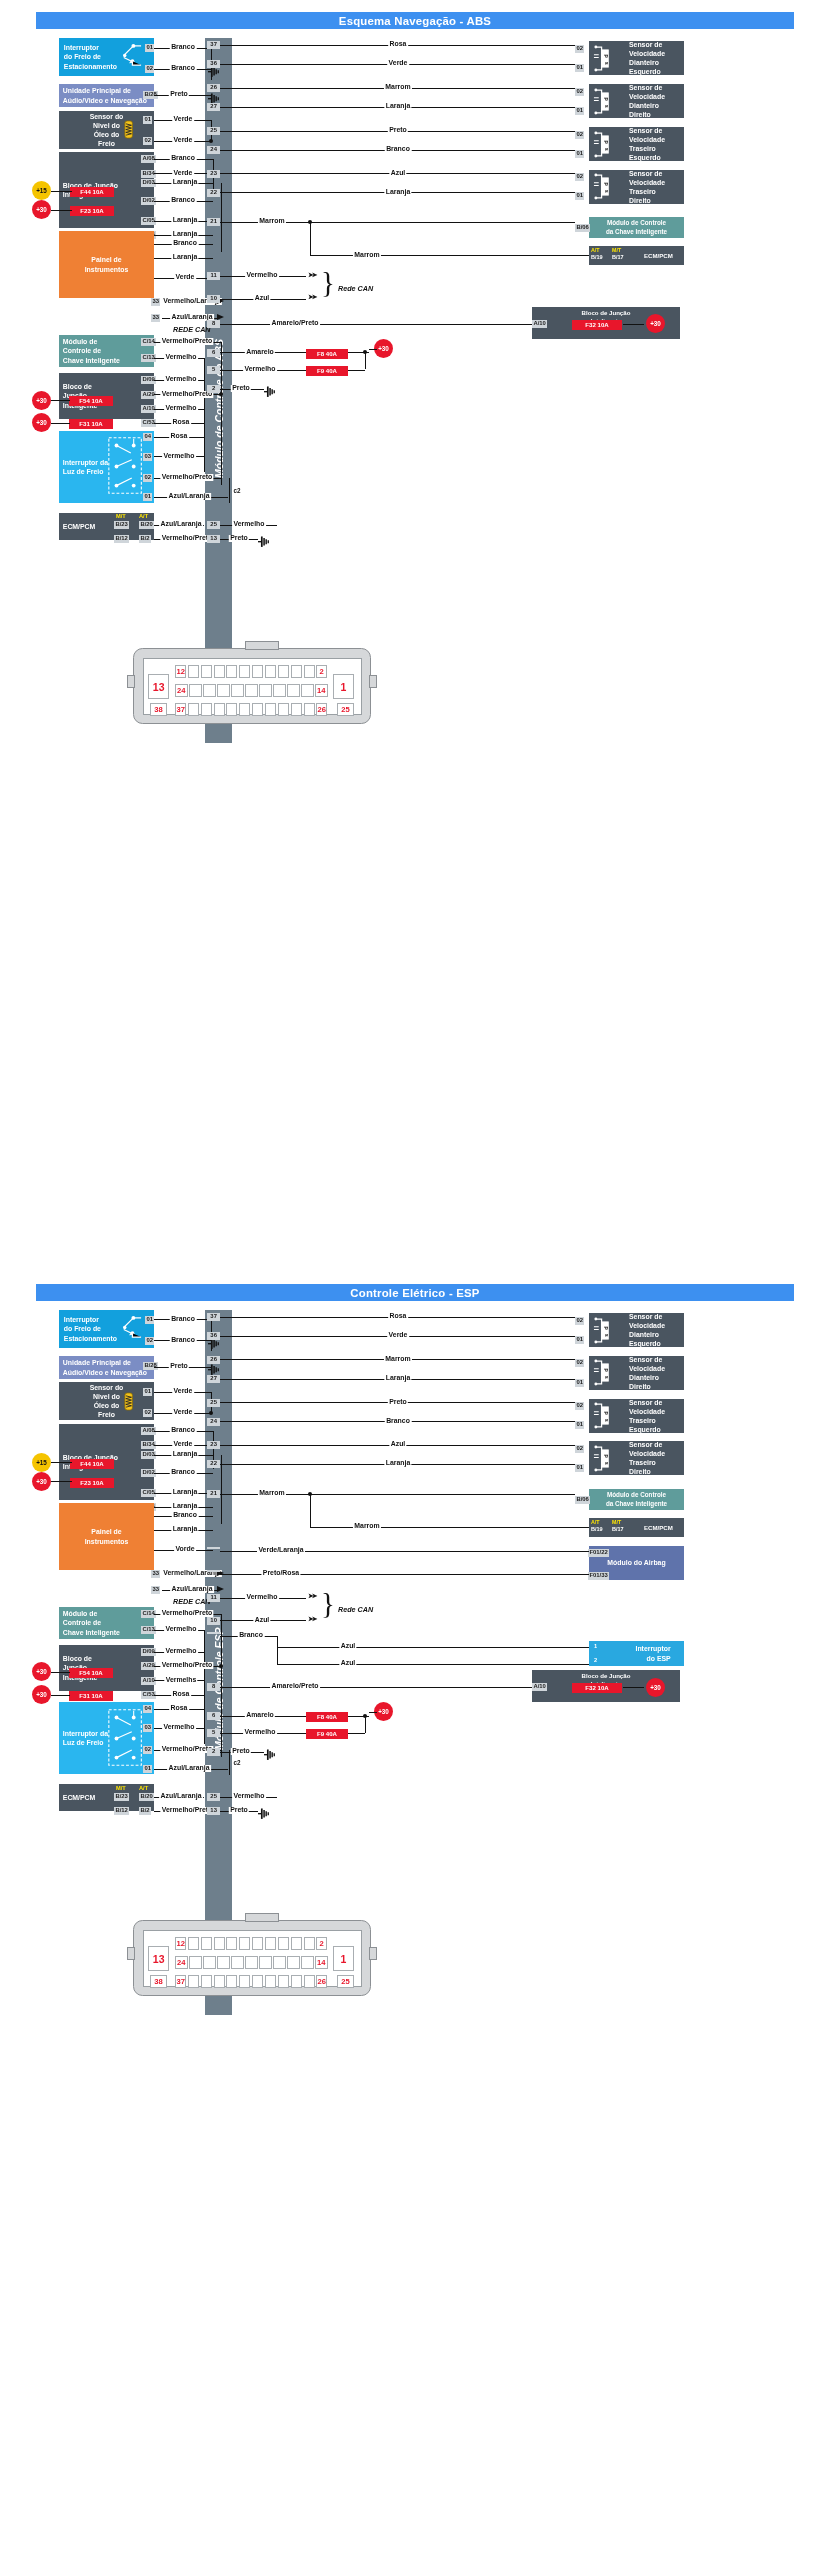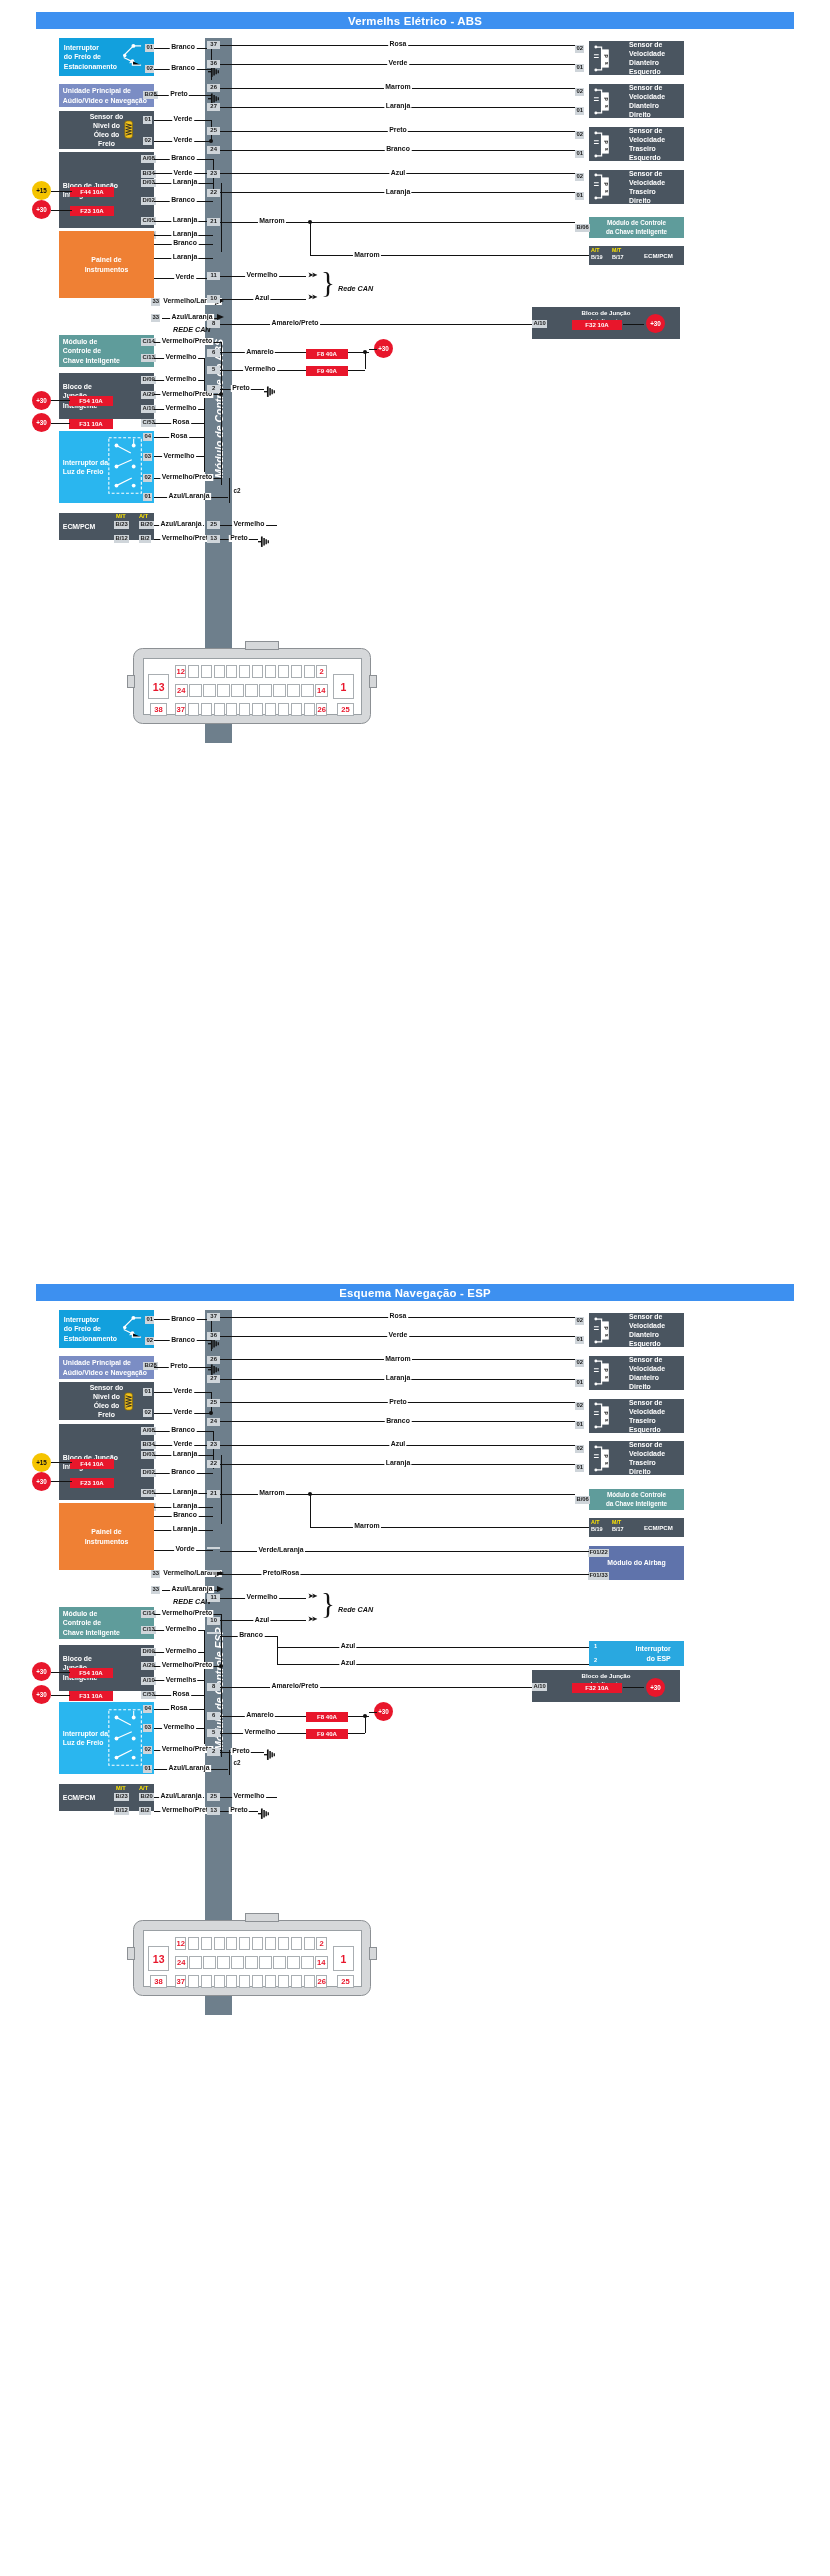--- a/index.html
+++ b/index.html
@@ -115,21 +115,21 @@
   }
   .conn-num.big{ font-size:10.5px; }
   .conn-tab{ position:absolute; background:#d6d8da; border:1.3px solid #8c9094; }
   .yel{ color:#ffe600; }
 </style>
 </head>
 <body>
 
 <div class="page">
   <div id="render-root">
-      <div class="titlebar" style="top: 12.4px;">Vermelhs Elétrico - ABS</div>
+      <div class="titlebar" style="top: 12.4px;">Esquema Navegação - ABS</div>
       <div class="spine" style="left: 205px; top: 38px; height: 705px;"></div>
       <div class="spine-label" style="left: 213px; top: 478px; transform: rotate(-90deg); transform-origin: left top;">Módulo de Controle do ABS</div>
       <div class="box blue" style="left: 59px; top: 38px; width: 95px; height: 38px; justify-content: flex-start; padding: 1.9px 1.9px 1.9px 4.8px;">
         <div style="text-align: left;">
           <div>Interruptor</div>
           <div>do Freio de</div>
           <div>Estacionamento</div>
         </div>
       </div>
       <div class="sensglyph" style="left: 118px; top: 42px; width: 25px; height: 27px;"><svg width="25" height="27" viewBox="0 0 26 28">
@@ -561,21 +561,21 @@
         <div class="conn-cell" style="left: 106px; top: 55px; width: 11.4px; height: 13.3px;"></div>
         <div class="conn-cell" style="left: 119px; top: 55px; width: 11.4px; height: 13.3px;"></div>
         <div class="conn-cell" style="left: 132px; top: 55px; width: 11.4px; height: 13.3px;"></div>
         <div class="conn-cell" style="left: 145px; top: 55px; width: 11.4px; height: 13.3px;"></div>
         <div class="conn-cell" style="left: 158px; top: 55px; width: 11.4px; height: 13.3px;"></div>
         <div class="conn-cell" style="left: 171px; top: 55px; width: 11.4px; height: 13.3px;"></div>
         <div class="conn-num" style="left: 183px; top: 55px; width: 11.4px; height: 13.3px;">26</div>
         <div class="conn-num" style="left: 17px; top: 55px; width: 17px; height: 13.3px;">38</div>
         <div class="conn-num" style="left: 204px; top: 55px; width: 17px; height: 13.3px;">25</div>
       </div>
-      <div class="titlebar" style="top: 1284px;">Esquema Navegação - ESP</div>
+      <div class="titlebar" style="top: 1284px;">Controle Elétrico - ESP</div>
       <div class="spine" style="left: 205px; top: 1310px; height: 705px;"></div>
       <div class="spine-label" style="left: 213px; top: 1750px; transform: rotate(-90deg); transform-origin: left top;">Módulo de Controle ESP</div>
       <div class="box blue" style="left: 59px; top: 1310px; width: 95px; height: 38px; justify-content: flex-start; padding: 1.9px 1.9px 1.9px 4.8px;">
         <div style="text-align: left;">
           <div>Interruptor</div>
           <div>do Freio de</div>
           <div>Estacionamento</div>
         </div>
       </div>
       <div class="sensglyph" style="left: 118px; top: 1314px; width: 25px; height: 27px;"><svg width="25" height="27" viewBox="0 0 26 28">

